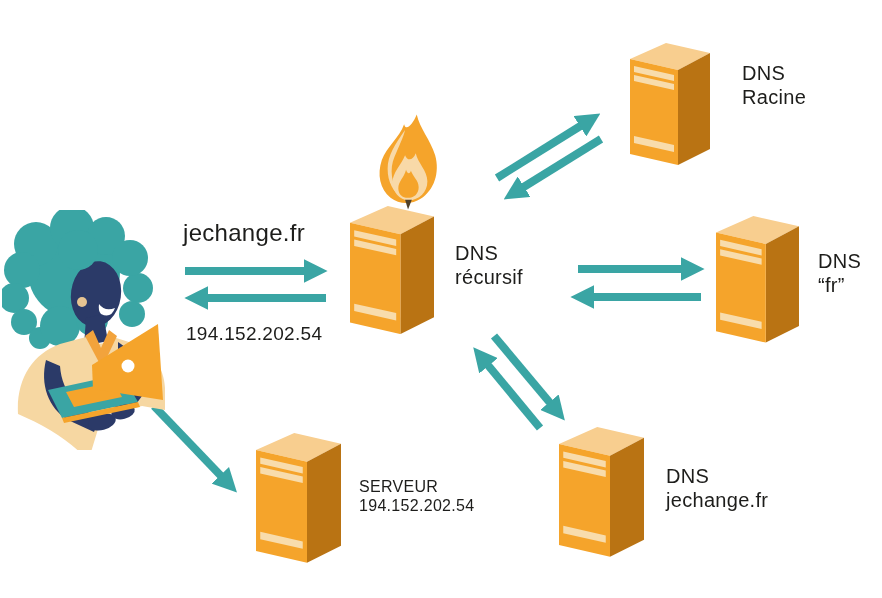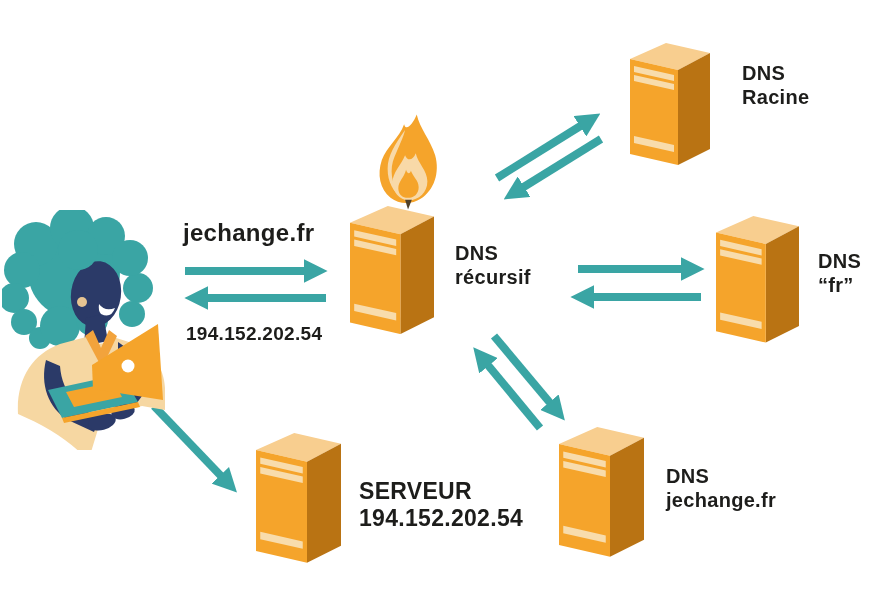--- a/index.html
+++ b/index.html
@@ -6,21 +6,21 @@
   .canvas{
     position:relative;
     width:882px;height:598px;
     background:var(--background,#fff);
     font-family:"Liberation Sans",sans-serif;
     overflow:hidden;
   }
   .label{
     position:absolute;
     color:var(--text,#1d1d1b);
-    font-weight:700;
+    font-weight:400;
     letter-spacing:.3px;
     line-height:1.18;
     white-space:nowrap;
   }
   .label .l2{display:block;}
   .abs{position:absolute;}
   
   .f-teal{fill:var(--teal);}
   .f-orange{fill:var(--orange);}
   .f-side{fill:var(--orange-side);}
@@ -170,18 +170,18 @@
   <div class="label" style="left:818px;top:250px;font-size:20px;">
     <span>DNS</span>
     <span class="l2">“fr”</span>
   </div>
 
   <div class="label" style="left:666px;top:465px;font-size:20px;">
     <span>DNS</span>
     <span class="l2">jechange.fr</span>
   </div>
 
-  <div class="label" style="left:359px;top:478px;font-size:23px;">
+  <div class="label" style="left:359px;top:478px;font-size:16px;">
     <span>SERVEUR</span>
     <span class="l2">194.152.202.54</span>
   </div>
 
 </div>
 
 </body></html>

